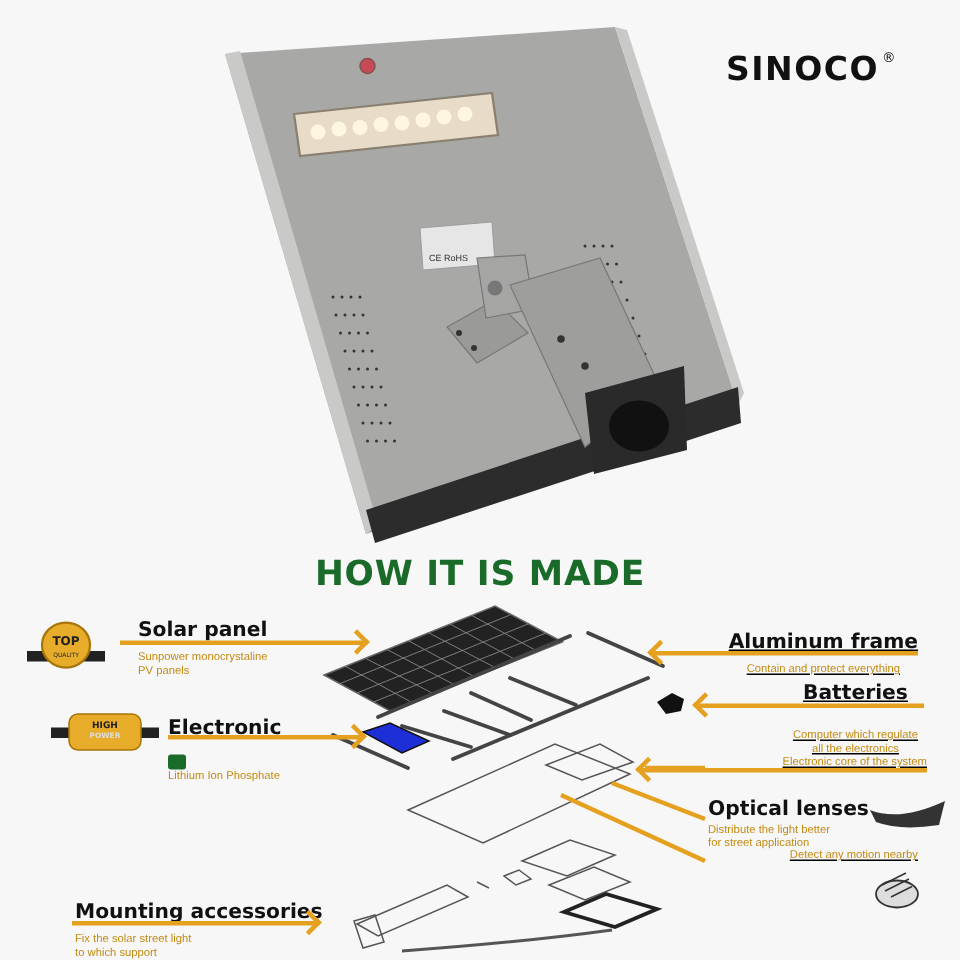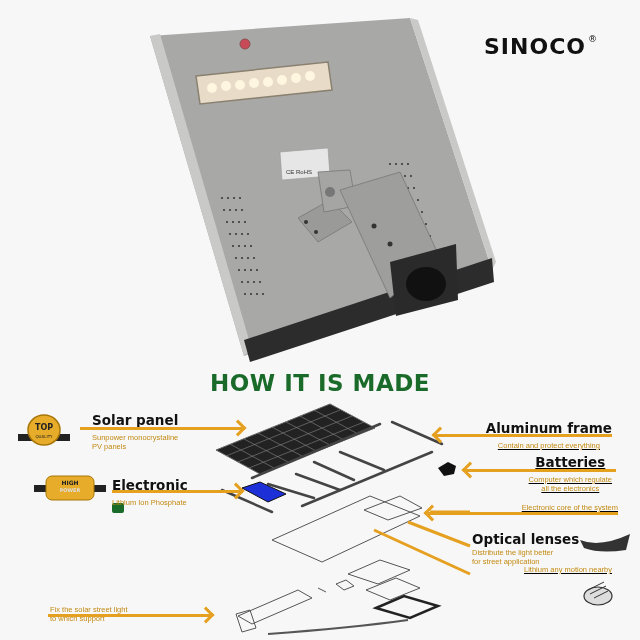--- a/index.html
+++ b/index.html
@@ -224,49 +224,50 @@
 
 <div class="callout" style="left:92px;top:412px">
   <div class="title">Solar panel</div>
   <div class="desc" style="margin-top:5px">Sunpower monocrystaline</div>
   <div class="desc">PV panels</div>
 </div>
 <div class="arrow r" style="left:80px;top:427px;width:162px"></div>
 
 <div class="callout" style="left:112px;top:477px">
   <div class="title">Electronic</div>
-  <div class="desc" style="margin-top:5px">Lithium Ion Phosphate</div>
+  <div class="desc" style="margin-top:19px">Lithium Ion Phosphate</div>
 </div>
 <div class="arrow r" style="left:112px;top:490px;width:128px"></div>
 
 <div class="callout" style="left:50px;top:600px">
+  <div class="title">Mounting accessories</div>
   <div class="desc" style="margin-top:5px">Fix the solar street light</div>
   <div class="desc">to which support</div>
 </div>
 <div class="arrow r" style="left:48px;top:614px;width:162px"></div>
 
 <div class="callout right" style="right:28px;top:420px">
   <div class="title">Aluminum frame</div>
   <div class="desc" style="margin-top:5px">Contain and protect everything</div>
 </div>
 <div class="arrow l" style="left:436px;top:434px;width:176px"></div>
 
 <div class="callout right" style="right:28px;top:454px">
   <div class="title">Batteries</div>
-  <div class="desc" style="margin-top:5px">Computer which regulate</div>
+  <div class="desc" style="margin-top:15px">Computer which regulate</div>
   <div class="desc">all the electronics</div>
 </div>
 <div class="arrow l" style="left:466px;top:469px;width:150px"></div>
 
 <div class="callout right" style="right:22px;top:498px">
   <div class="desc" style="margin-top:5px">Electronic core of the system</div>
 </div>
 <div class="arrow l" style="left:428px;top:512px;width:190px"></div>
 
 <div class="callout" style="left:472px;top:531px">
   <div class="title">Optical lenses</div>
   <div class="desc" style="margin-top:1px">Distribute the light better</div>
   <div class="desc">for street application</div>
 </div>
 
 <div class="callout right" style="right:28px;top:565px">
-  <div class="desc" style="margin-top:0px">Lithium any motion nearby</div>
+  <div class="desc" style="margin-top:0px">Detect any motion nearby</div>
 </div>
 
 </body></html>

